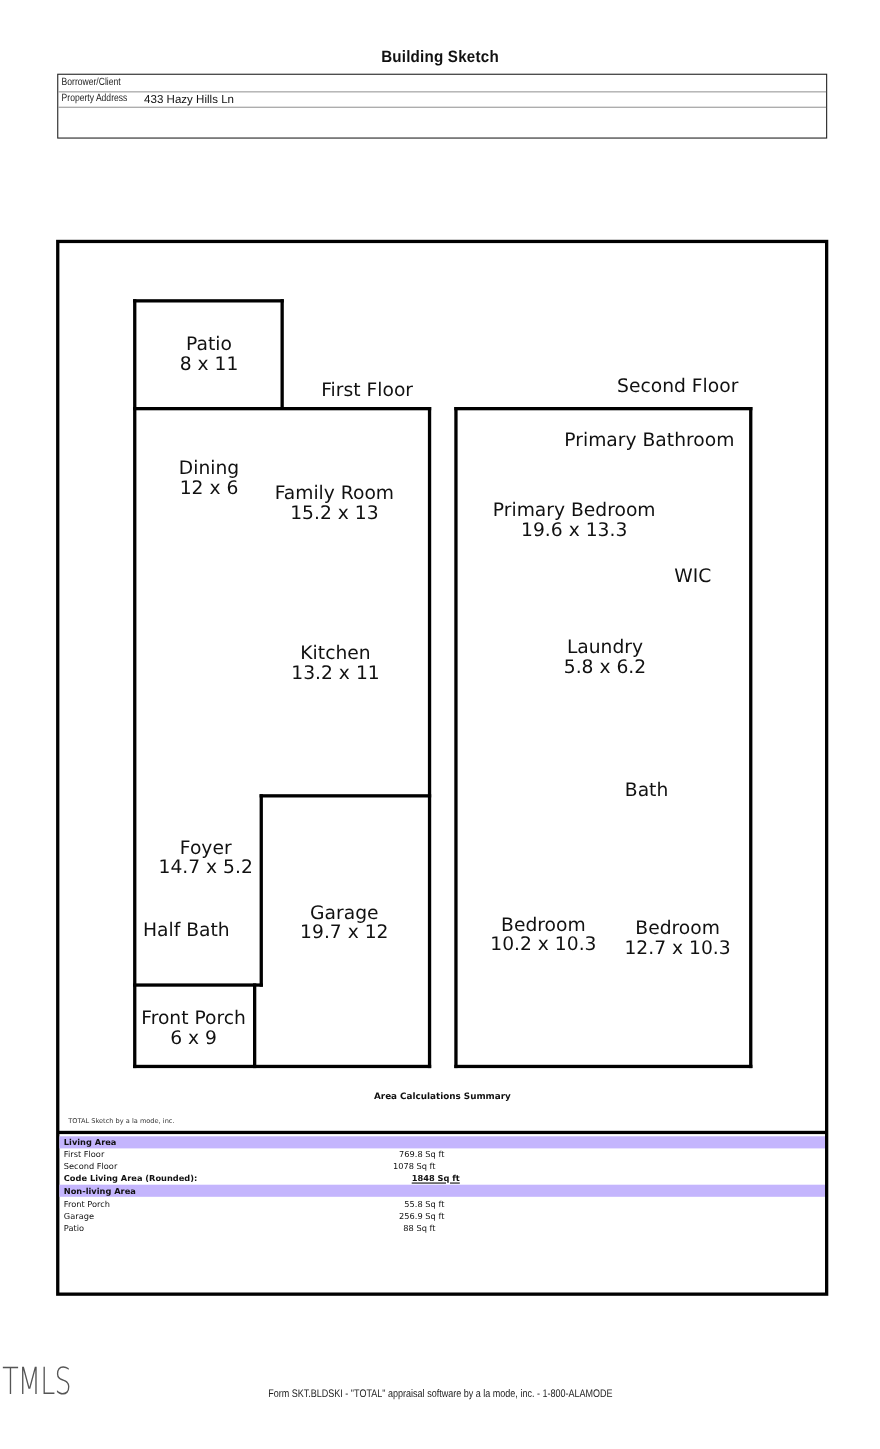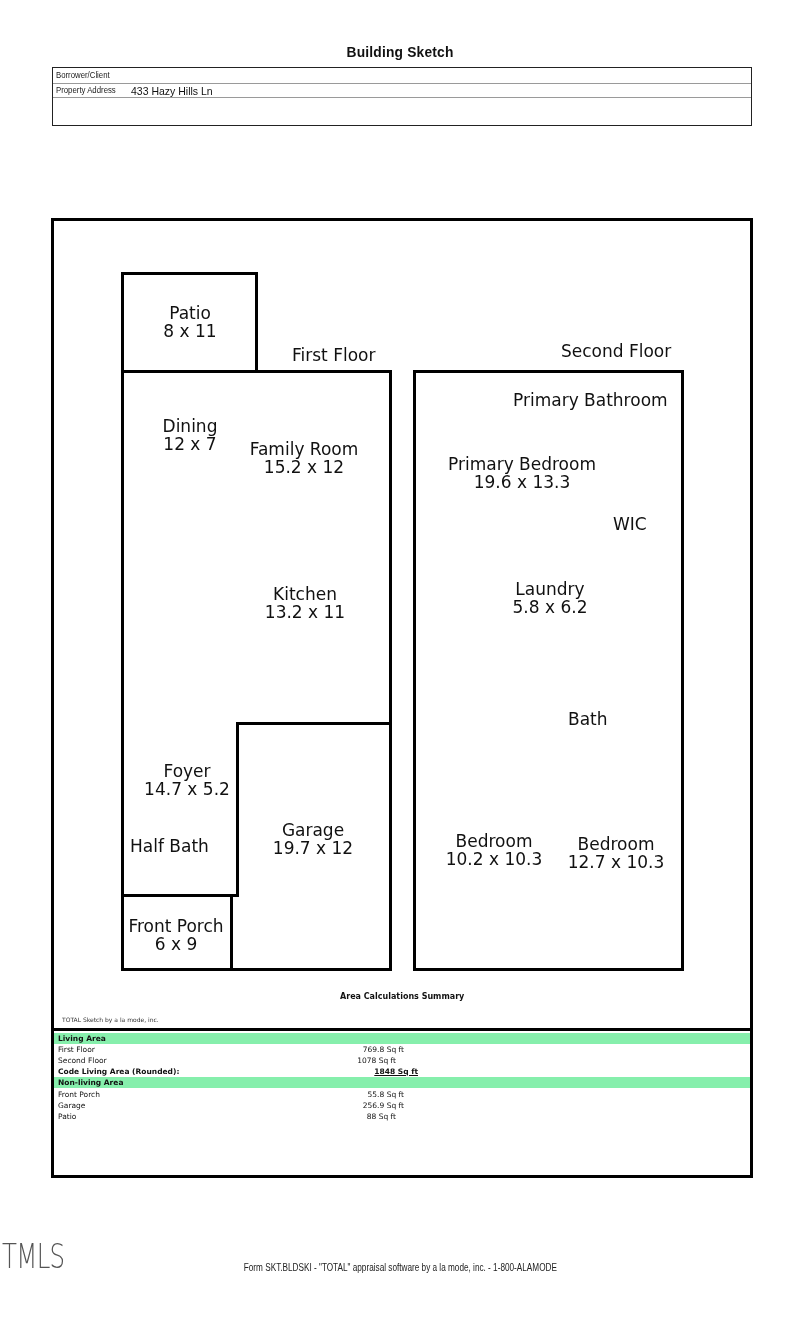--- a/index.html
+++ b/index.html
@@ -48,21 +48,21 @@
     }
     .summary-title {
       left: 340px; top: 992px; font-family: "DejaVu Sans", sans-serif; font-size: 8px; font-weight: bold;
     }
     .summary-divider { left: 52px; top: 1028px; width: 700px; height: 3px; background: #000; }
 
     .sum-row {
       position: absolute; left: 54px; width: 696px; height: 11px;
       font-family: "DejaVu Sans", sans-serif; font-size: 7.5px; line-height: 11px;
     }
-    .sum-row.band { background: #86efac; font-weight: bold; }
+    .sum-row.band { background: #c4b5fd; font-weight: bold; }
     .sum-row.bold { font-weight: bold; }
     .sum-name { position: absolute; left: 4px; }
     .sum-val { position: absolute; right: 346px; text-align: right; }
 
     .footer-form {
       left: 0; width: 800px; top: 1262px; text-align: center;
       font-family: "Liberation Sans", sans-serif; font-size: 10px; color: #222;
       transform: scaleX(0.82); transform-origin: 402px 0;
     }
     .mls-logo {
@@ -115,25 +115,25 @@
 
 <div class="lbl floor-lbl" style="left:292px; top:346px;">First Floor</div>
 <div class="lbl floor-lbl" style="left:561px; top:342px;">Second Floor</div>
 
 <div class="lbl" style="left:140px; width:100px; top:304px;">
   <div>Patio</div>
   <div>8 x 11</div>
 </div>
 <div class="lbl" style="left:140px; width:100px; top:417px;text-align:center;">
   <div>Dining</div>
-  <div>12 x 7</div>
+  <div>12 x 6</div>
 </div>
 <div class="lbl" style="left:234px; width:140px; top:440px;">
   <div>Family Room</div>
-  <div>15.2 x 12</div>
+  <div>15.2 x 13</div>
 </div>
 <div class="lbl" style="left:245px; width:120px; top:585px;">
   <div>Kitchen</div>
   <div>13.2 x 11</div>
 </div>
 <div class="lbl" style="left:132px; width:110px; top:762px;">
   <div>Foyer</div>
   <div>14.7 x 5.2</div>
 </div>
 <div class="lbl" style="left:130px; top:837px;">

